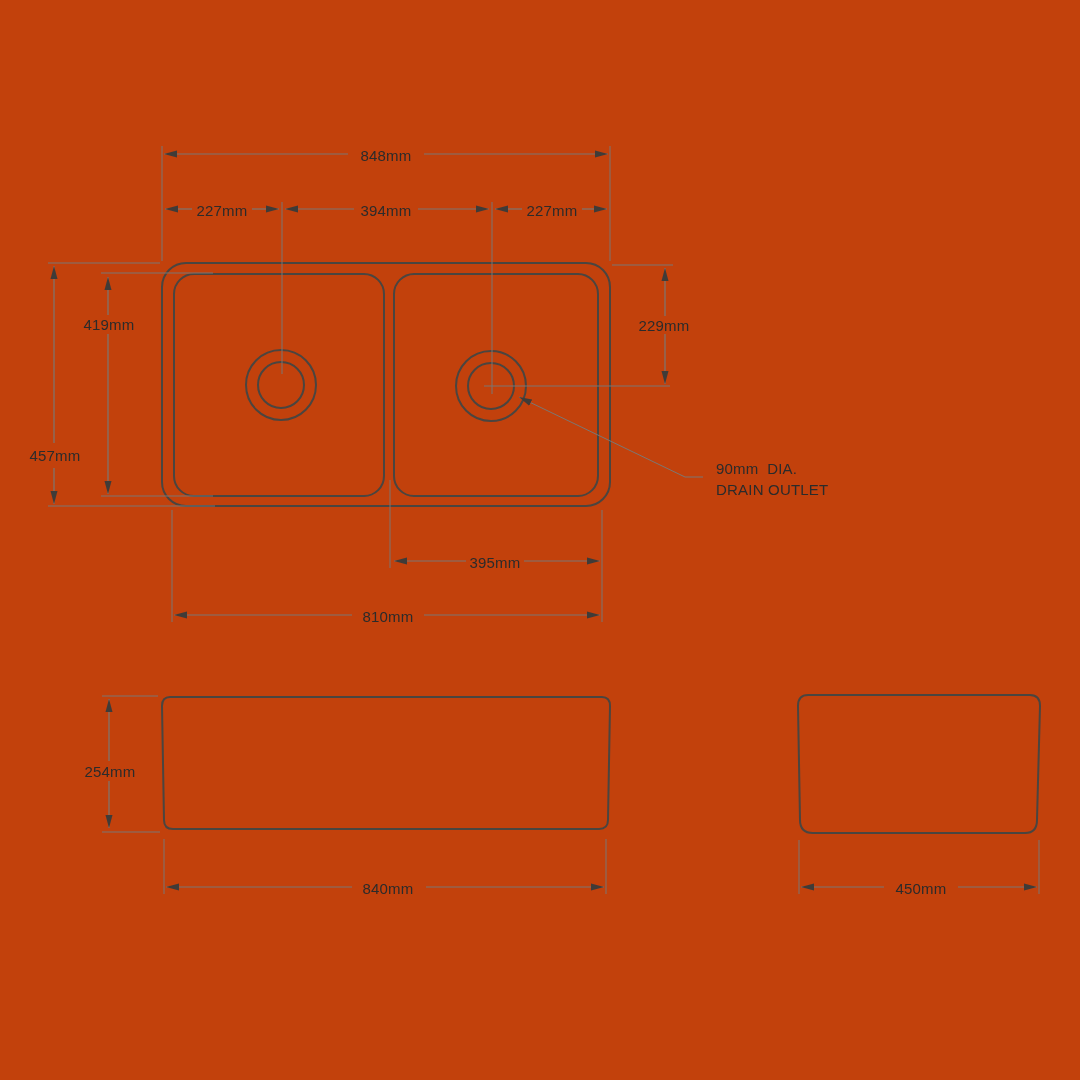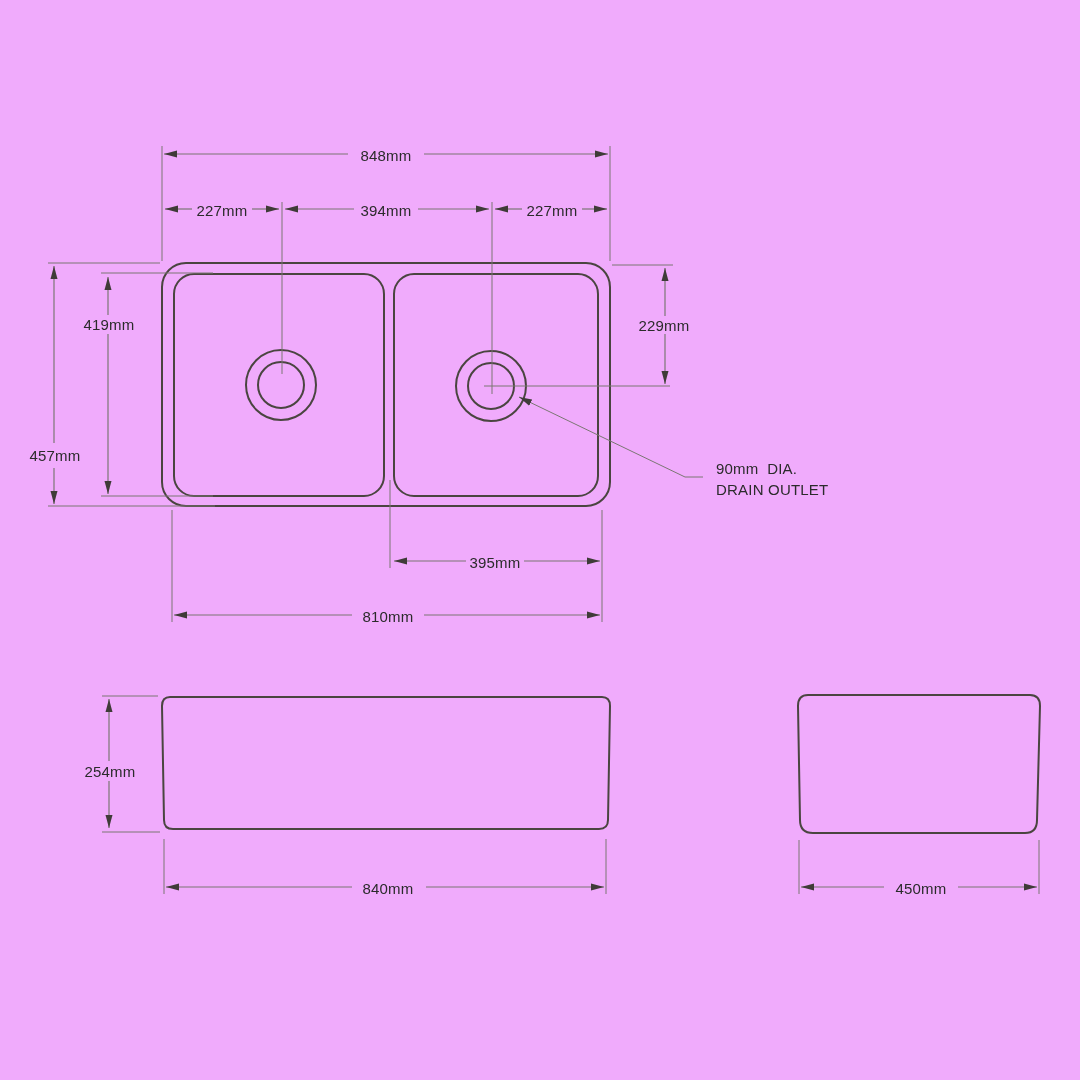--- a/index.html
+++ b/index.html
@@ -1,16 +1,16 @@
 <!DOCTYPE html>
 <html><head>
 <meta charset="utf-8">
 <style>
   html,body{margin:0;padding:0;background:#ffffff;}
-  .canvas{position:relative;width:1080px;height:1080px;background:#f0abfc;overflow:hidden;
+  .canvas{position:relative;width:1080px;height:1080px;background:#c2410c;overflow:hidden;
           font-family:"Liberation Sans", sans-serif;}
   svg{display:block;}
   .outline{fill:none;stroke:#4a4540;stroke-width:2;stroke-linejoin:round;stroke-linecap:round;}
   .thin{fill:none;stroke:#7b7773;stroke-width:1;}
   .dimline{fill:none;stroke:#7b7773;stroke-width:1.2;}
   text{fill:#2b2b2b;font-size:15px;letter-spacing:0.2px;}
   .dim-label{text-anchor:middle;dominant-baseline:central;}
   .note-label{text-anchor:start;dominant-baseline:central;white-space:pre;}
 </style>
 </head>

